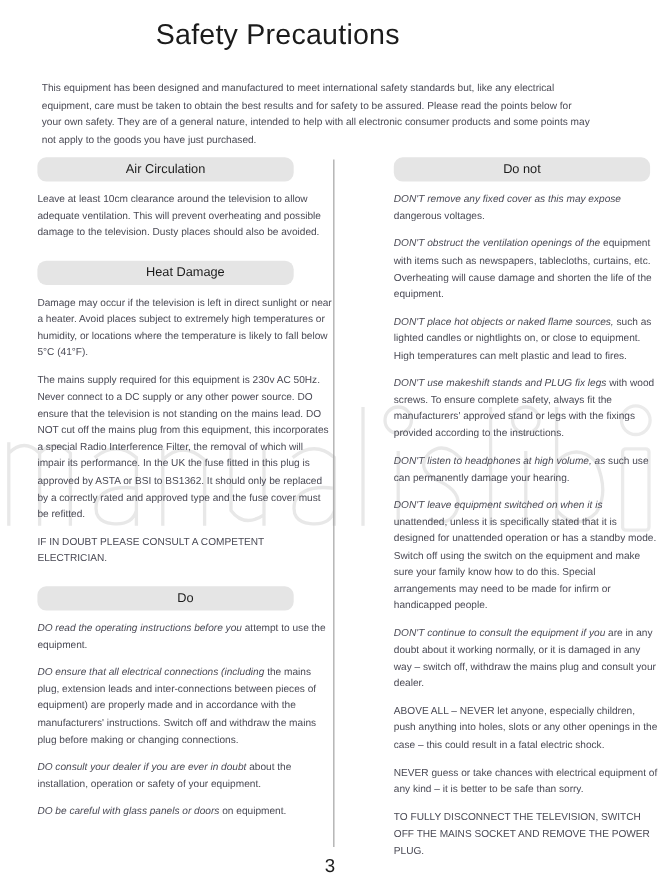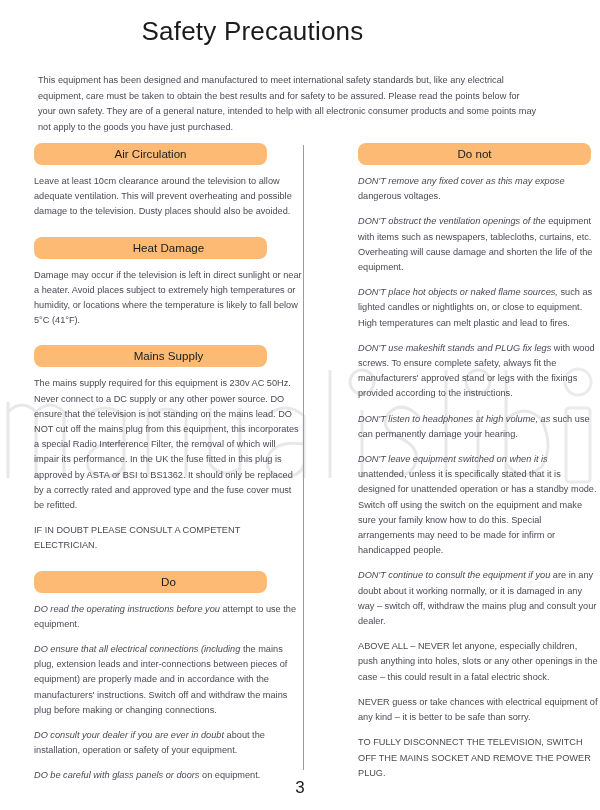--- a/index.html
+++ b/index.html
@@ -80,21 +80,21 @@
     left: 303px;
     top: 145px;
     width: 1px;
     height: 625px;
     background: #9b9b9b;
     z-index: 3;
   }
 
   
   .section-head {
-    background: #fdba74;
+    background: #e5e5e5;
     border-radius: 8px;
     text-align: center;
     font-size: 11.6px;
     color: #1b1b1b;
     padding: 4px 0 5px 0;
     margin: 0 0 9px 0;
   }
   .col.left  .section-head { width: 233px; }
   .col.right .section-head { width: 233px; }
   .section-head.spaced { margin-top: 17px; padding-left: 36px; }
@@ -166,21 +166,20 @@
   <p id="intro">This equipment has been designed and manufactured to meet international safety standards but, like any electrical equipment, care must be taken to obtain the best results and for safety to be assured. Please read the points below for your own safety. They are of a general nature, intended to help with all electronic consumer products and some points may not apply to the goods you have just purchased.</p>
 
   <div id="col-divider"></div>
 
   <div id="columns">
     <div class="col left">
         <div class="section-head">Air Circulation</div>
         <div class="para"><span>Leave at least 10cm clearance around the television to allow adequate ventilation. This will prevent overheating and possible damage to the television. Dusty places should also be avoided.</span></div>
         <div class="section-head spaced">Heat Damage</div>
         <div class="para"><span>Damage may occur if the television is left in direct sunlight or near a heater. Avoid places subject to extremely high temperatures or humidity, or locations where the temperature is likely to fall below 5°C (41°F).</span></div>
-        <div class="section-head spaced">Mains Supply</div>
         <div class="para"><span>The mains supply required for this equipment is 230v AC 50Hz. Never connect to a DC supply or any other power source. DO ensure that the television is not standing on the mains lead. DO NOT cut off the mains plug from this equipment, this incorporates a special Radio Interference Filter, the removal of which will impair its performance. In the UK the fuse fitted in this plug is approved by ASTA or BSI to BS1362. It should only be replaced by a correctly rated and approved type and the fuse cover must be refitted.</span></div>
         <div class="para"><span>IF IN DOUBT PLEASE CONSULT A COMPETENT ELECTRICIAN.</span></div>
         <div class="section-head spaced">Do</div>
         <div class="para"><span class="lead">DO read the operating instructions before you</span> <span>attempt to use the equipment.</span></div>
         <div class="para"><span class="lead">DO ensure that all electrical connections (including</span> <span>the mains plug, extension leads and inter-connections between pieces of equipment) are properly made and in accordance with the manufacturers' instructions. Switch off and withdraw the mains plug before making or changing connections.</span></div>
         <div class="para"><span class="lead">DO consult your dealer if you are ever in doubt</span> <span>about the installation, operation or safety of your equipment.</span></div>
         <div class="para"><span class="lead">DO be careful with glass panels or doors</span> <span>on equipment.</span></div>
       </div>
     <div class="col right">
         <div class="section-head">Do not</div>

